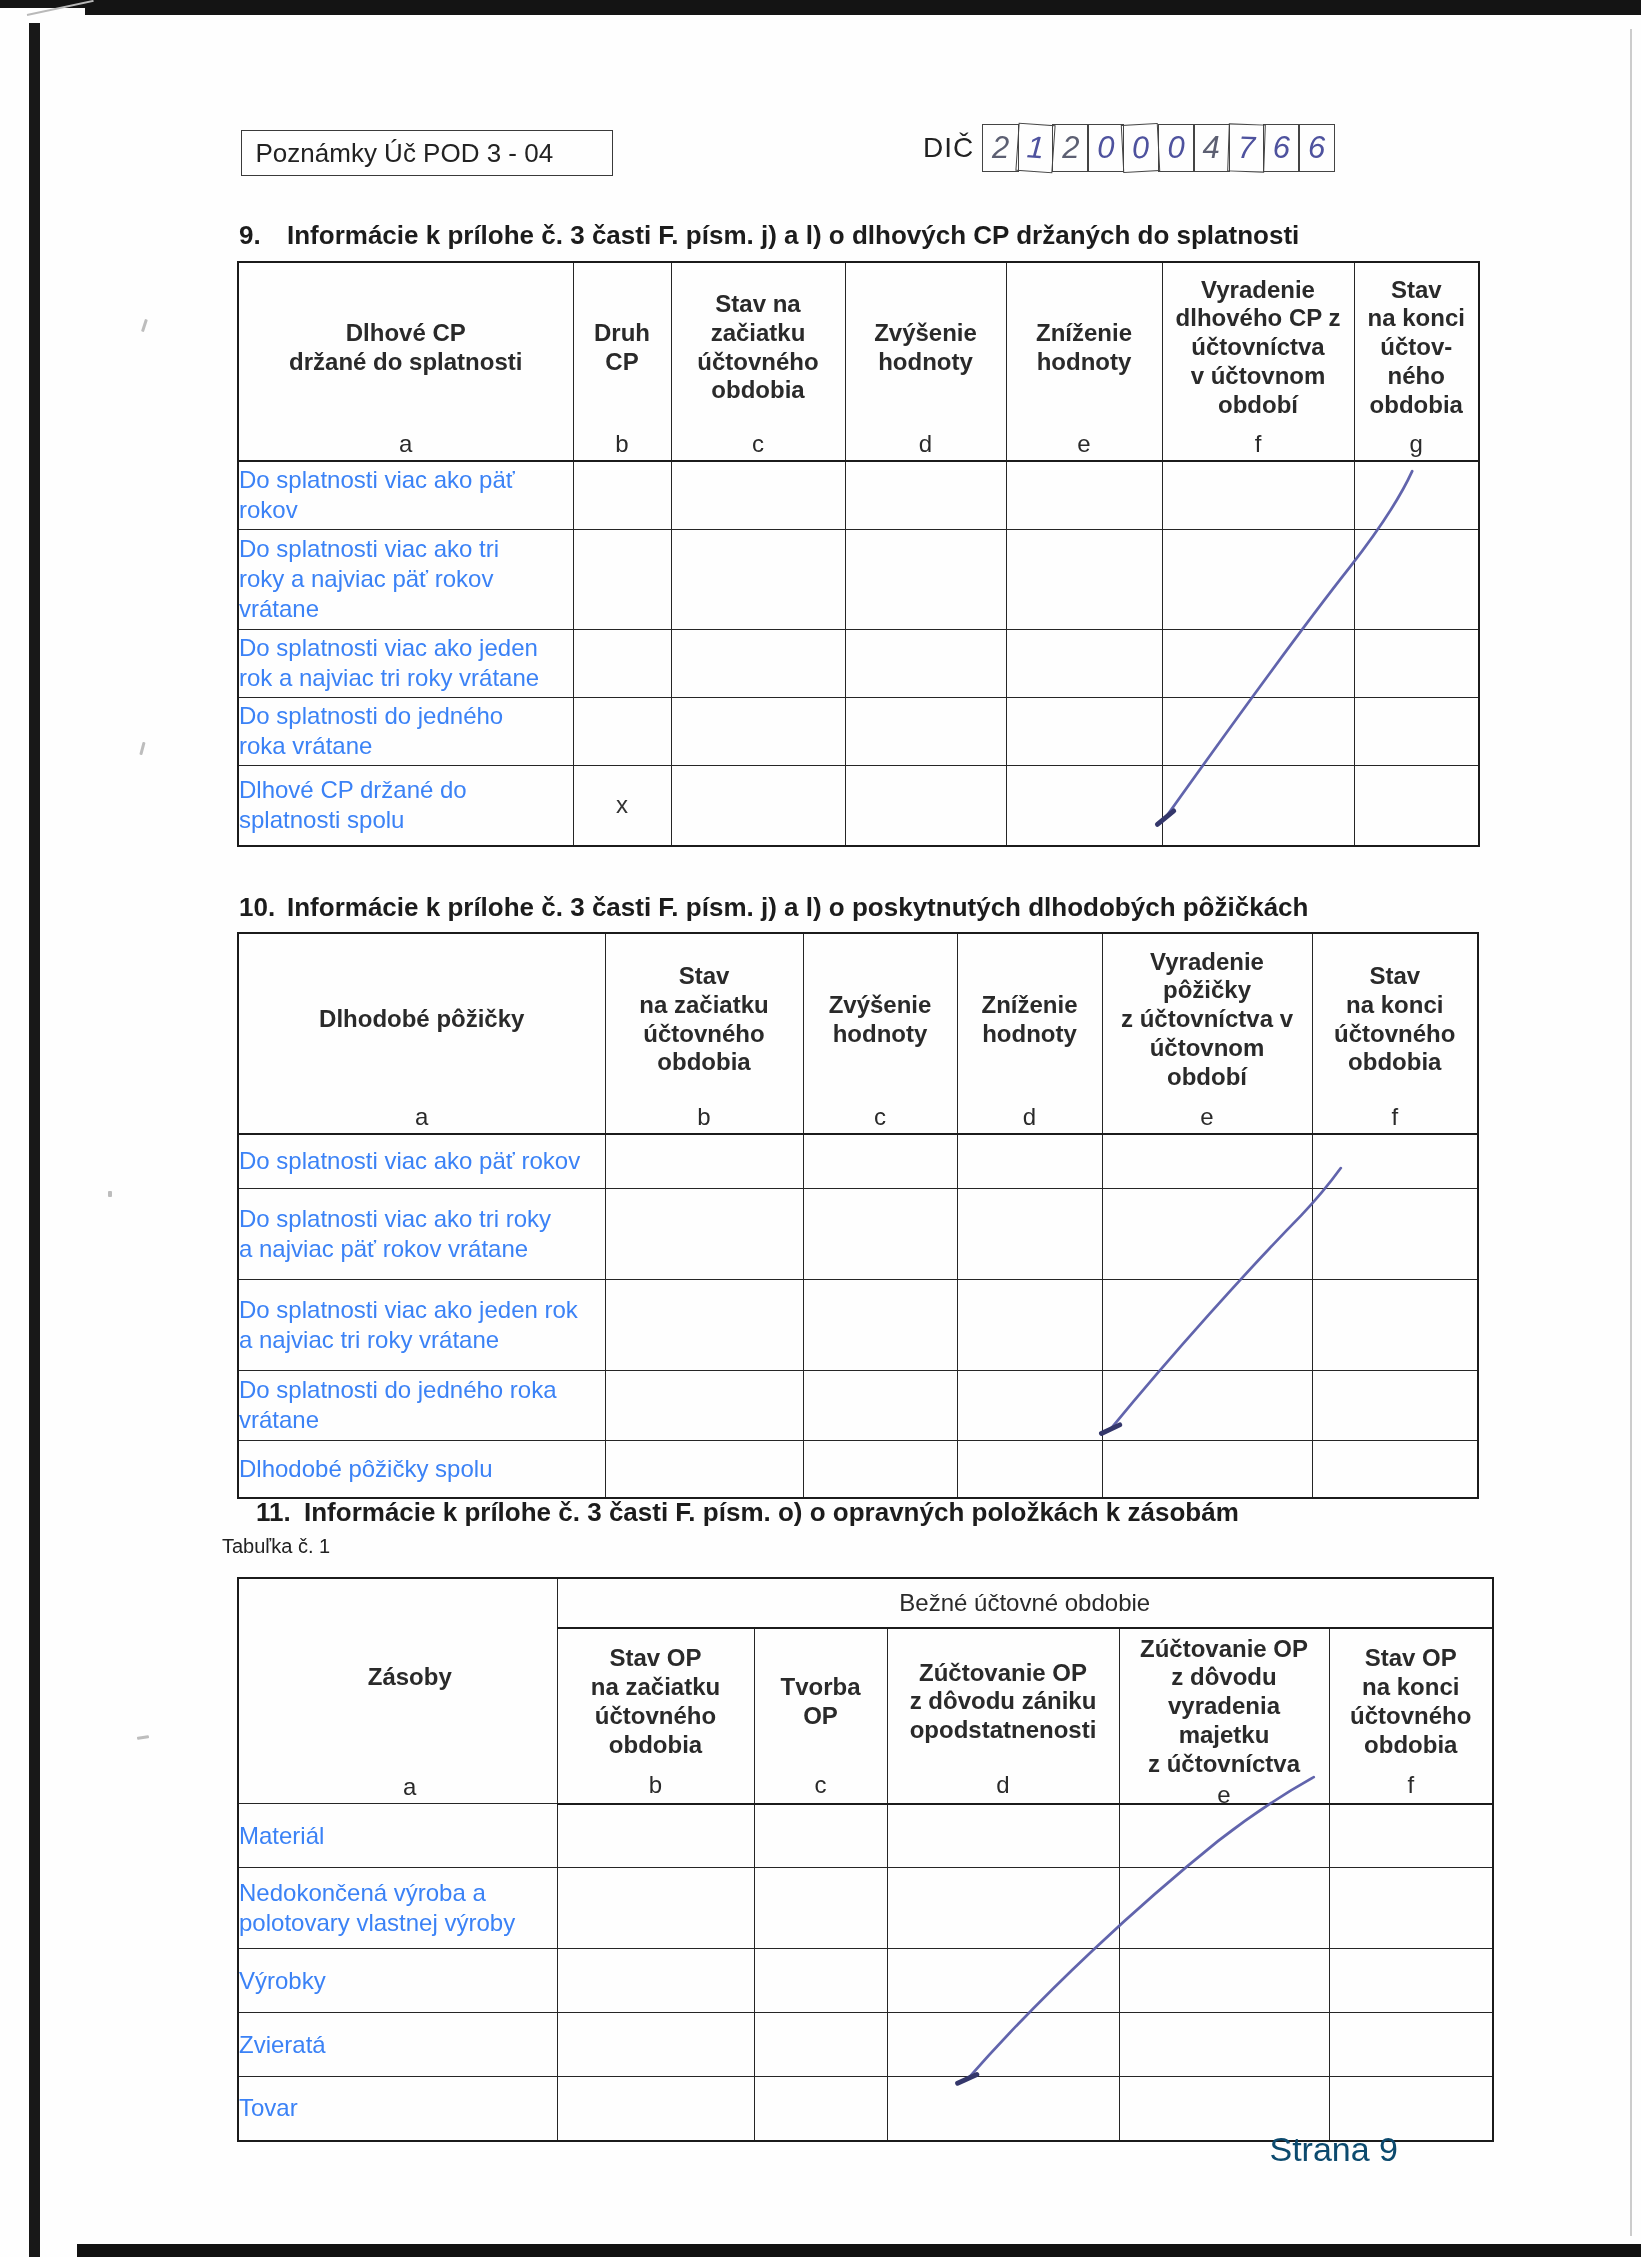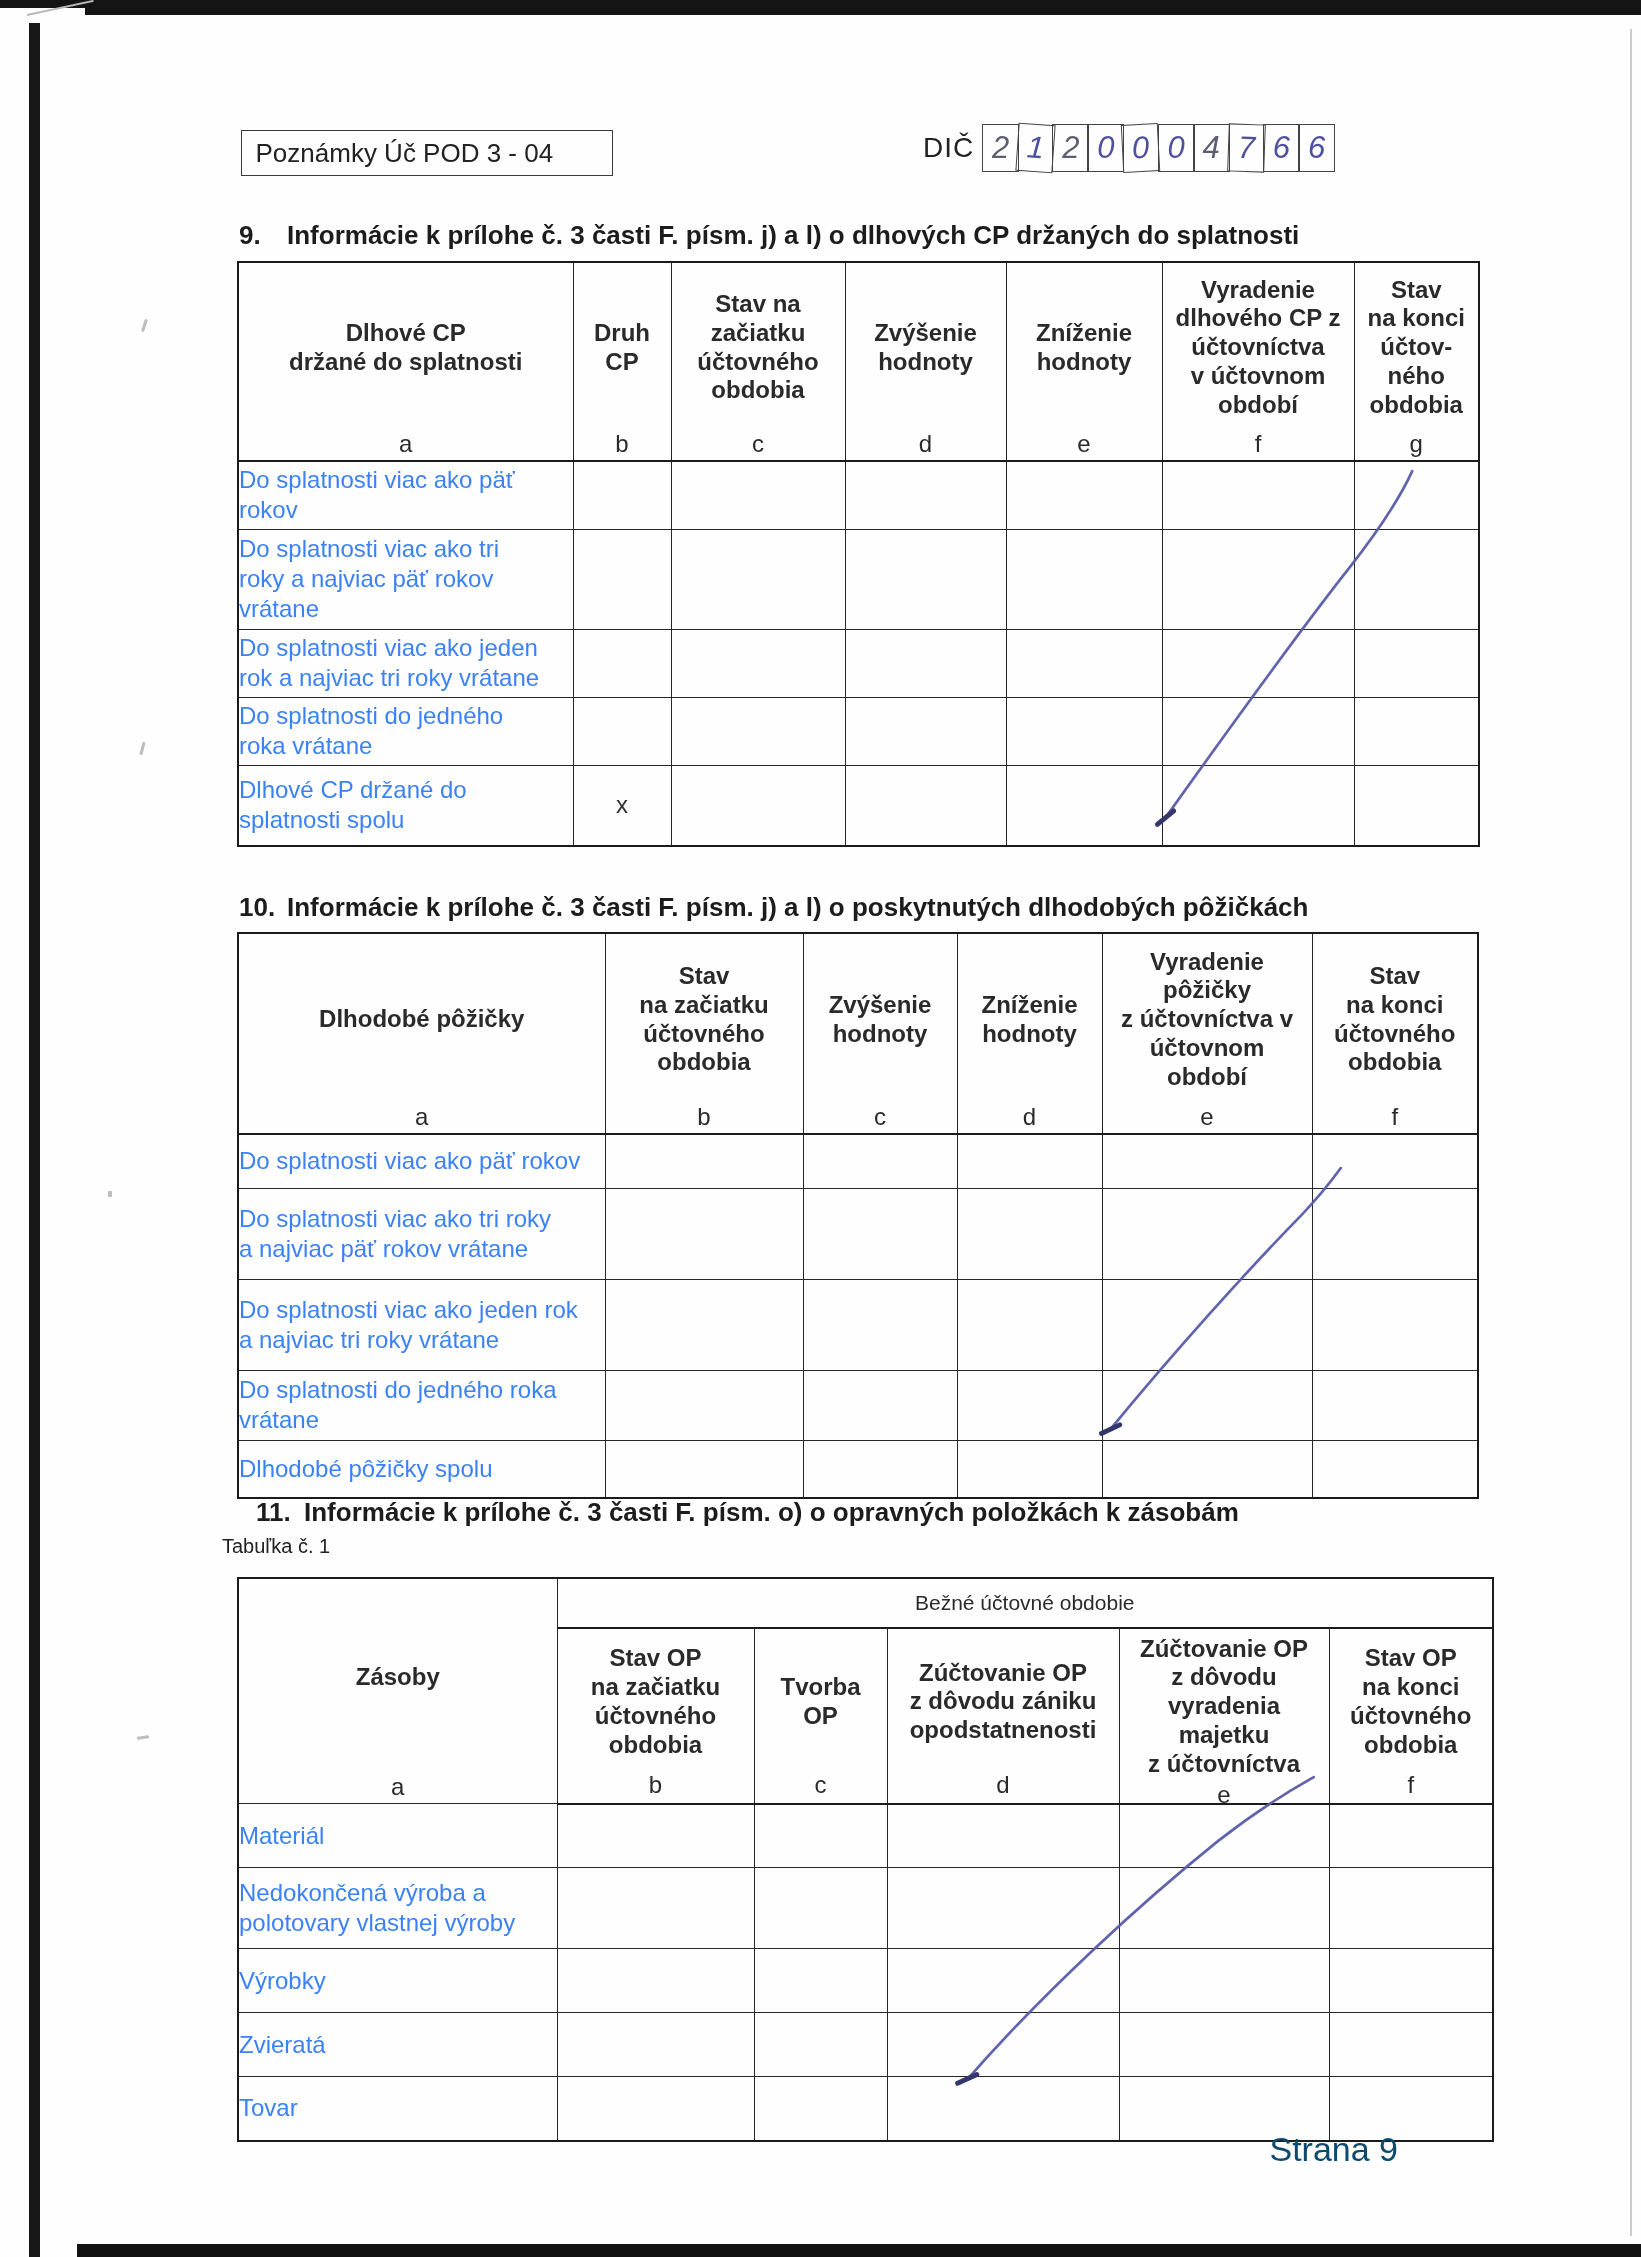--- a/index.html
+++ b/index.html
@@ -53,22 +53,22 @@
   .hdr{display:flex;flex-direction:column;align-items:center;width:100%;}
   .hdr .lbl{flex:1;display:flex;align-items:center;justify-content:center;text-align:center;
             font-weight:bold;font-size:24px;line-height:1.2;white-space:pre-line;padding:3.9px 1.9px;}
   .hdr .ltr{font-size:24px;font-weight:normal;line-height:1;padding-bottom:3.9px;}
   .t9{left:237px;top:261px;width:1241px;}
   .t9 .hdr{height:197px;}
   .t10{left:237px;top:932px;width:1241px;}
   .t10 .hdr{height:199px;}
   .t11{left:237px;top:1577px;width:1255px;}
   .t11 .hdr{height:170px;}
-  .t11 .hdr.tall{height:224px;}
-  .group-h{font-weight:bold;font-size:21px;text-align:center;height:50px;
+  .t11 .hdr.tall{height:224px;padding-left:12px;}
+  .group-h{font-weight:bold;font-size:24px;text-align:center;height:50px;
            border-bottom:2.9px solid #1b1b1b !important;}
   .t9 tr.r1{height:68px;} .t9 tr.r2{height:100px;} .t9 tr.r3{height:68px;}
   .t9 tr.r4{height:68px;} .t9 tr.r5{height:81px;}
   .t10 tr.r1{height:54px;} .t10 tr.r2{height:91px;} .t10 tr.r3{height:91px;}
   .t10 tr.r4{height:70px;} .t10 tr.r5{height:58px;}
   .t11 tr.r1{height:64px;padding-left:16px;} .t11 tr.r2{height:81px;} .t11 tr.r3{height:64px;}
   .t11 tr.r4{height:64px;} .t11 tr.r5{height:64px;}
   
   .ink{position:absolute;left:0;top:0;pointer-events:none;}
   

